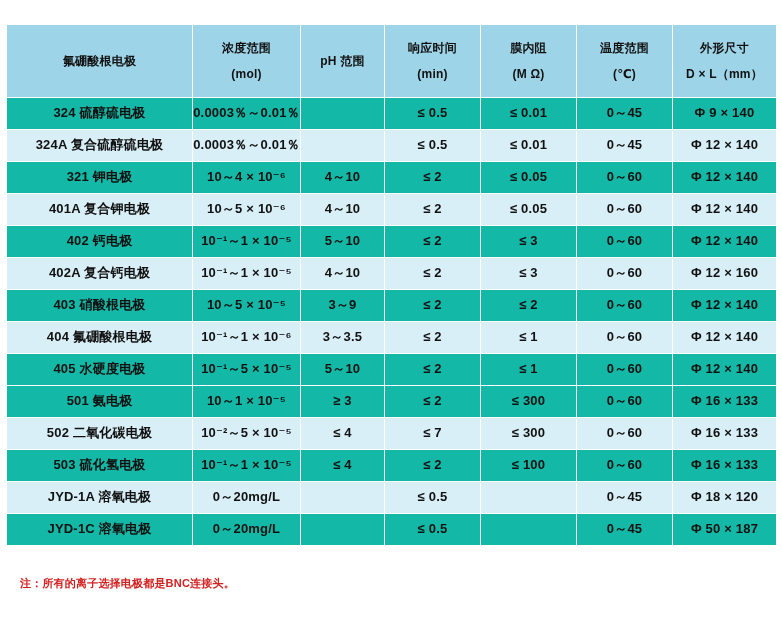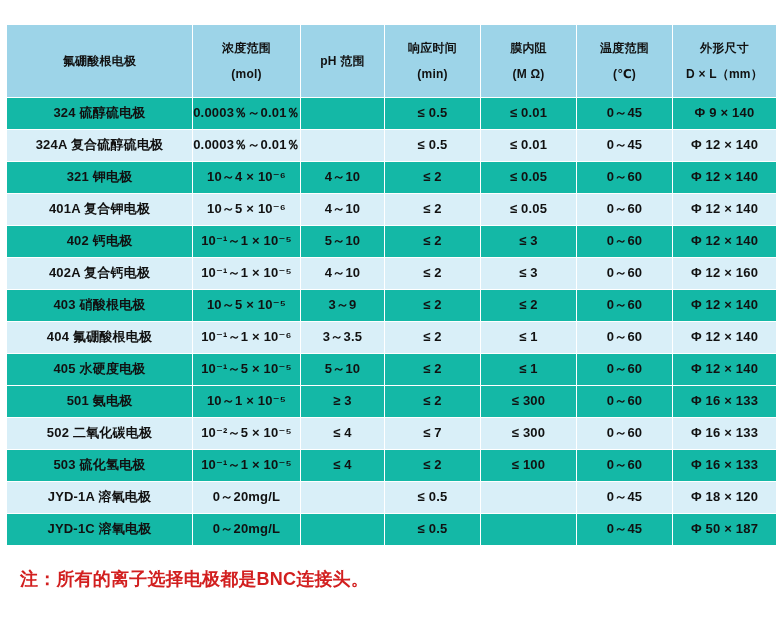--- a/index.html
+++ b/index.html
@@ -54,21 +54,21 @@
   }
   table.spec thead th .l1 { display: block; }
   table.spec thead th .l2 { display: block; margin-top: 11px; }
   .row-a td { background: #14b8a6; }
   .row-b td { background: #d9eff8; }
 
   .note {
     position: absolute;
     left: 20px;
     bottom: 42px;
-    font-size: 18px;
+    font-size: 11px;
     font-weight: bold;
     color: #d21f1f;
     letter-spacing: 0.2px;
   }
 </style>
 </head>
 <body>
 
 <div class="page">
 

